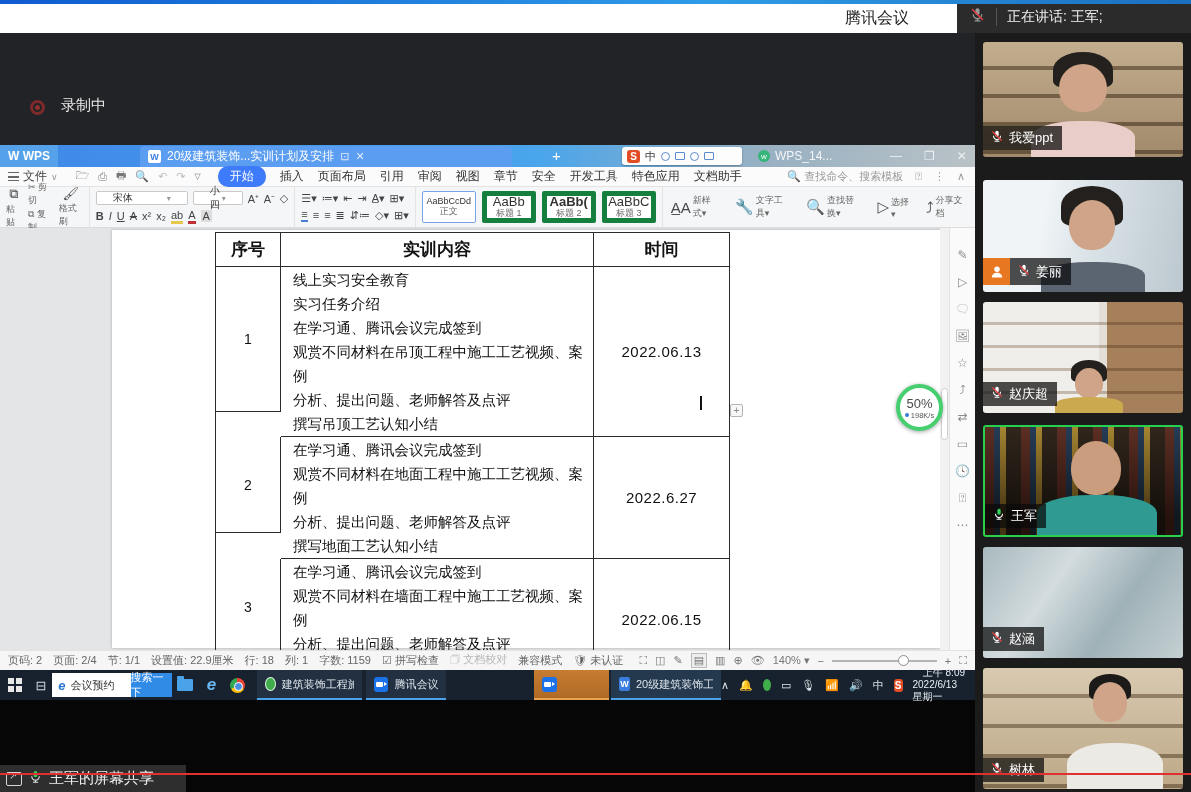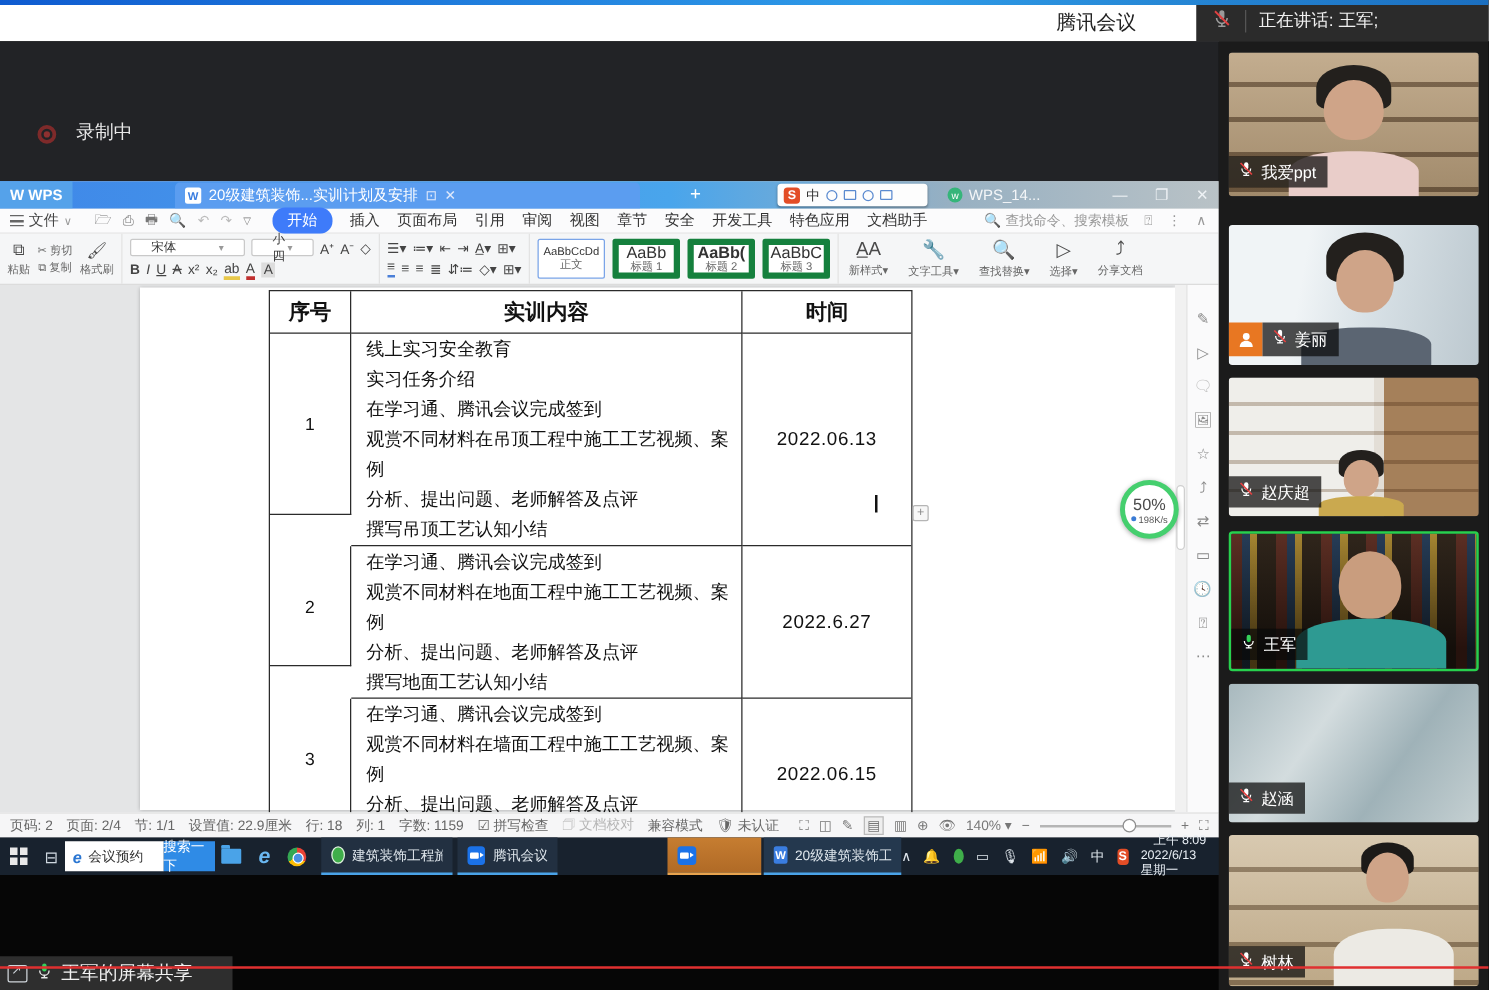--- a/index.html
+++ b/index.html
@@ -53,21 +53,21 @@
   .ricol{display:flex;flex-direction:column;align-items:center;justify-content:center;gap:1px;}
   .rglyph{font-size:13px;color:#4a4a4a;}
   .rsmall{font-size:9px;color:#666;}
   .fontbox{border:1px solid #c9c9c9;background:#fff;border-radius:2px;font-size:10px;color:#333;padding:0 16px;height:14px;display:flex;align-items:center;justify-content:space-between;}
   .fmt-row{display:flex;gap:5px;align-items:center;font-size:11px;color:#444;}
   .stylebox{width:54px;height:32px;border:5px solid #15803d;background:#fff;border-radius:2px;display:flex;flex-direction:column;align-items:center;justify-content:center;line-height:1.1;}
   .stylebox.sel{border:1px solid #7aa4e8;}
   .style-sample{font-size:9px;color:#333;font-family:Liberation Sans, sans-serif;}
   .style-sample.big{font-size:13px;}
   .style-name{font-size:9px;color:#666;}
-  .rtool{display:flex;flex-direction:column;align-items:center;justify-content:center;gap:2px;padding:0 8px;}
+  .rtool{display:flex;flex-direction:row;align-items:center;justify-content:center;gap:2px;padding:0 8px;}
   .rtool .rglyph{font-size:15px;}
 
   .doc-area{left:0;top:83px;width:975px;height:422px;background:#e4e5e6;overflow:hidden;}
   .page{left:112px;top:2px;width:828px;height:418px;background:#fff;box-shadow:0 0 3px rgba(0,0,0,.25);}
   .dtable{left:103px;top:2px;width:515px;display:grid;grid-template-columns:65px 313px 135px;border:1px solid #2b2b2b;font-family:"Liberation Serif",serif;color:#111;}
   .dcell{border-right:1px solid #2b2b2b;border-bottom:1px solid #2b2b2b;}
   .dcell.last{border-right:none;}
   .hrow{height:34px;display:flex;align-items:center;justify-content:center;font-weight:bold;font-size:17px;}
   .ncell{display:flex;align-items:center;justify-content:center;font-size:14px;}
   .ccell{font-size:14.5px;line-height:24px;padding:1px 4px 0 12px;white-space:pre-line;}

